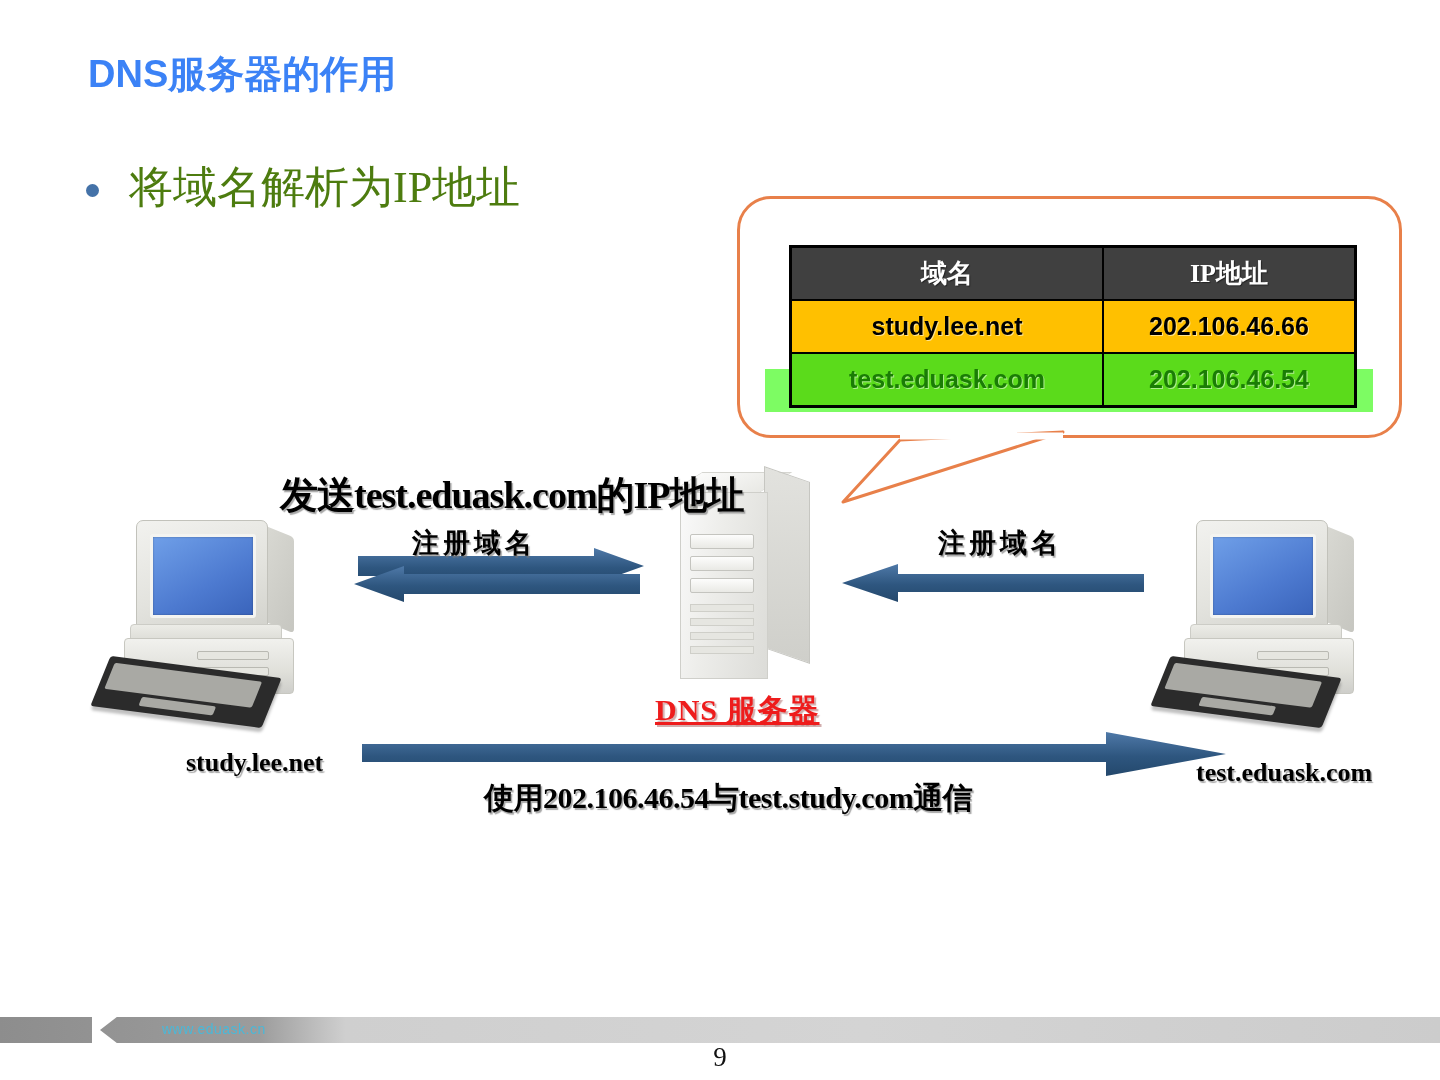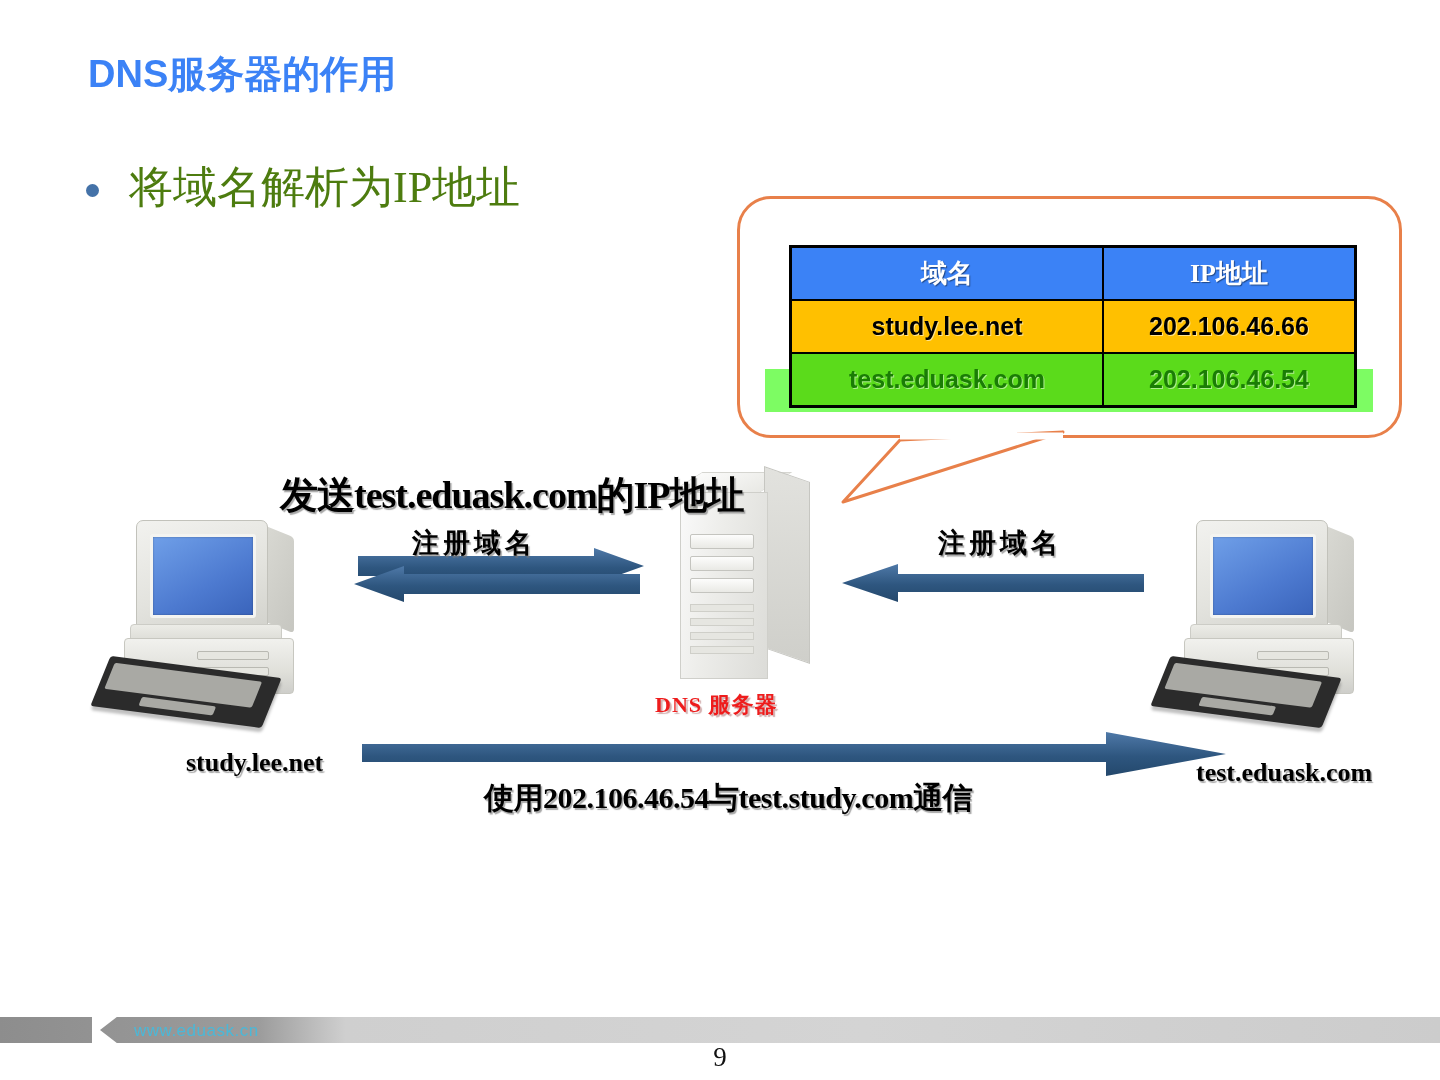--- a/index.html
+++ b/index.html
@@ -57,21 +57,21 @@
   .dns-table td,.dns-table th{
     border:2px solid #000;
     height:51px;
     text-align:center;
     vertical-align:middle;
     padding:0;
     font-size:25px;
     font-weight:bold;
   }
   .dns-table th{
-    background:#3b82f6;color:#ffffff;
+    background:#404040;color:#ffffff;
     font-family:"Liberation Serif","DejaVu Serif",serif;
     text-shadow:1px 1px 1px rgba(0,0,0,.45);
     font-size:26px;
   }
   .row-yellow td{
     background:#ffc000;color:#000;
     text-shadow:1px 1px 0 rgba(255,255,255,.55);
   }
   .row-green td{
     background:#5bdb1b;color:#1a7d05;
@@ -185,36 +185,37 @@
     text-shadow:1.5px 1.5px 1px rgba(120,120,120,.65);
   }
   #label-query{left:280px;top:470px;font-size:30px;letter-spacing:-1px;}
   #label-send{left:280px;top:470px;font-size:38px;letter-spacing:-1px;}
   #label-reg-left{left:412px;top:525px;font-size:27px;letter-spacing:4px;}
   #label-reg-right{left:938px;top:525px;font-size:27px;letter-spacing:4px;}
   #label-bottom{left:484px;top:778px;font-size:30px;letter-spacing:-0.5px;}
   #label-pc-left{left:186px;top:748px;font-size:26px;}
   #label-pc-right{left:1196px;top:758px;font-size:26px;}
   #label-server{
-    left:655px;top:690px;font-size:22px;color:#ee1c1c;
+    left:655px;top:690px;font-size:30px;color:#ee1c1c;
     text-shadow:2px 2px 1px rgba(180,120,120,.6);
     letter-spacing:1px;
+    text-decoration:underline;
   }
 
   
   .footer-bar{
     position:absolute;left:0;top:1017px;width:1440px;height:26px;
     background:linear-gradient(90deg,#8d8d8d 0%,#9c9c9c 18%,#cfcfcf 24%,#d4d4d4 60%,#cccccc 100%);
   }
   .footer-notch{
     position:absolute;left:92px;top:1010px;width:34px;height:40px;
   }
   .footer-url{
-    position:absolute;left:134px;top:1021px;
-    font-size:17px;color:#4ab8d8;letter-spacing:.5px;
+    position:absolute;left:162px;top:1021px;
+    font-size:14px;color:#4ab8d8;letter-spacing:.5px;
     font-family:"Liberation Sans","DejaVu Sans",sans-serif;
   }
   .page-num{
     position:absolute;left:0;top:1042px;width:1440px;text-align:center;
     font-size:27px;color:#111;
     font-family:"Liberation Serif","DejaVu Serif",serif;
   }
 
   
   .logo{

